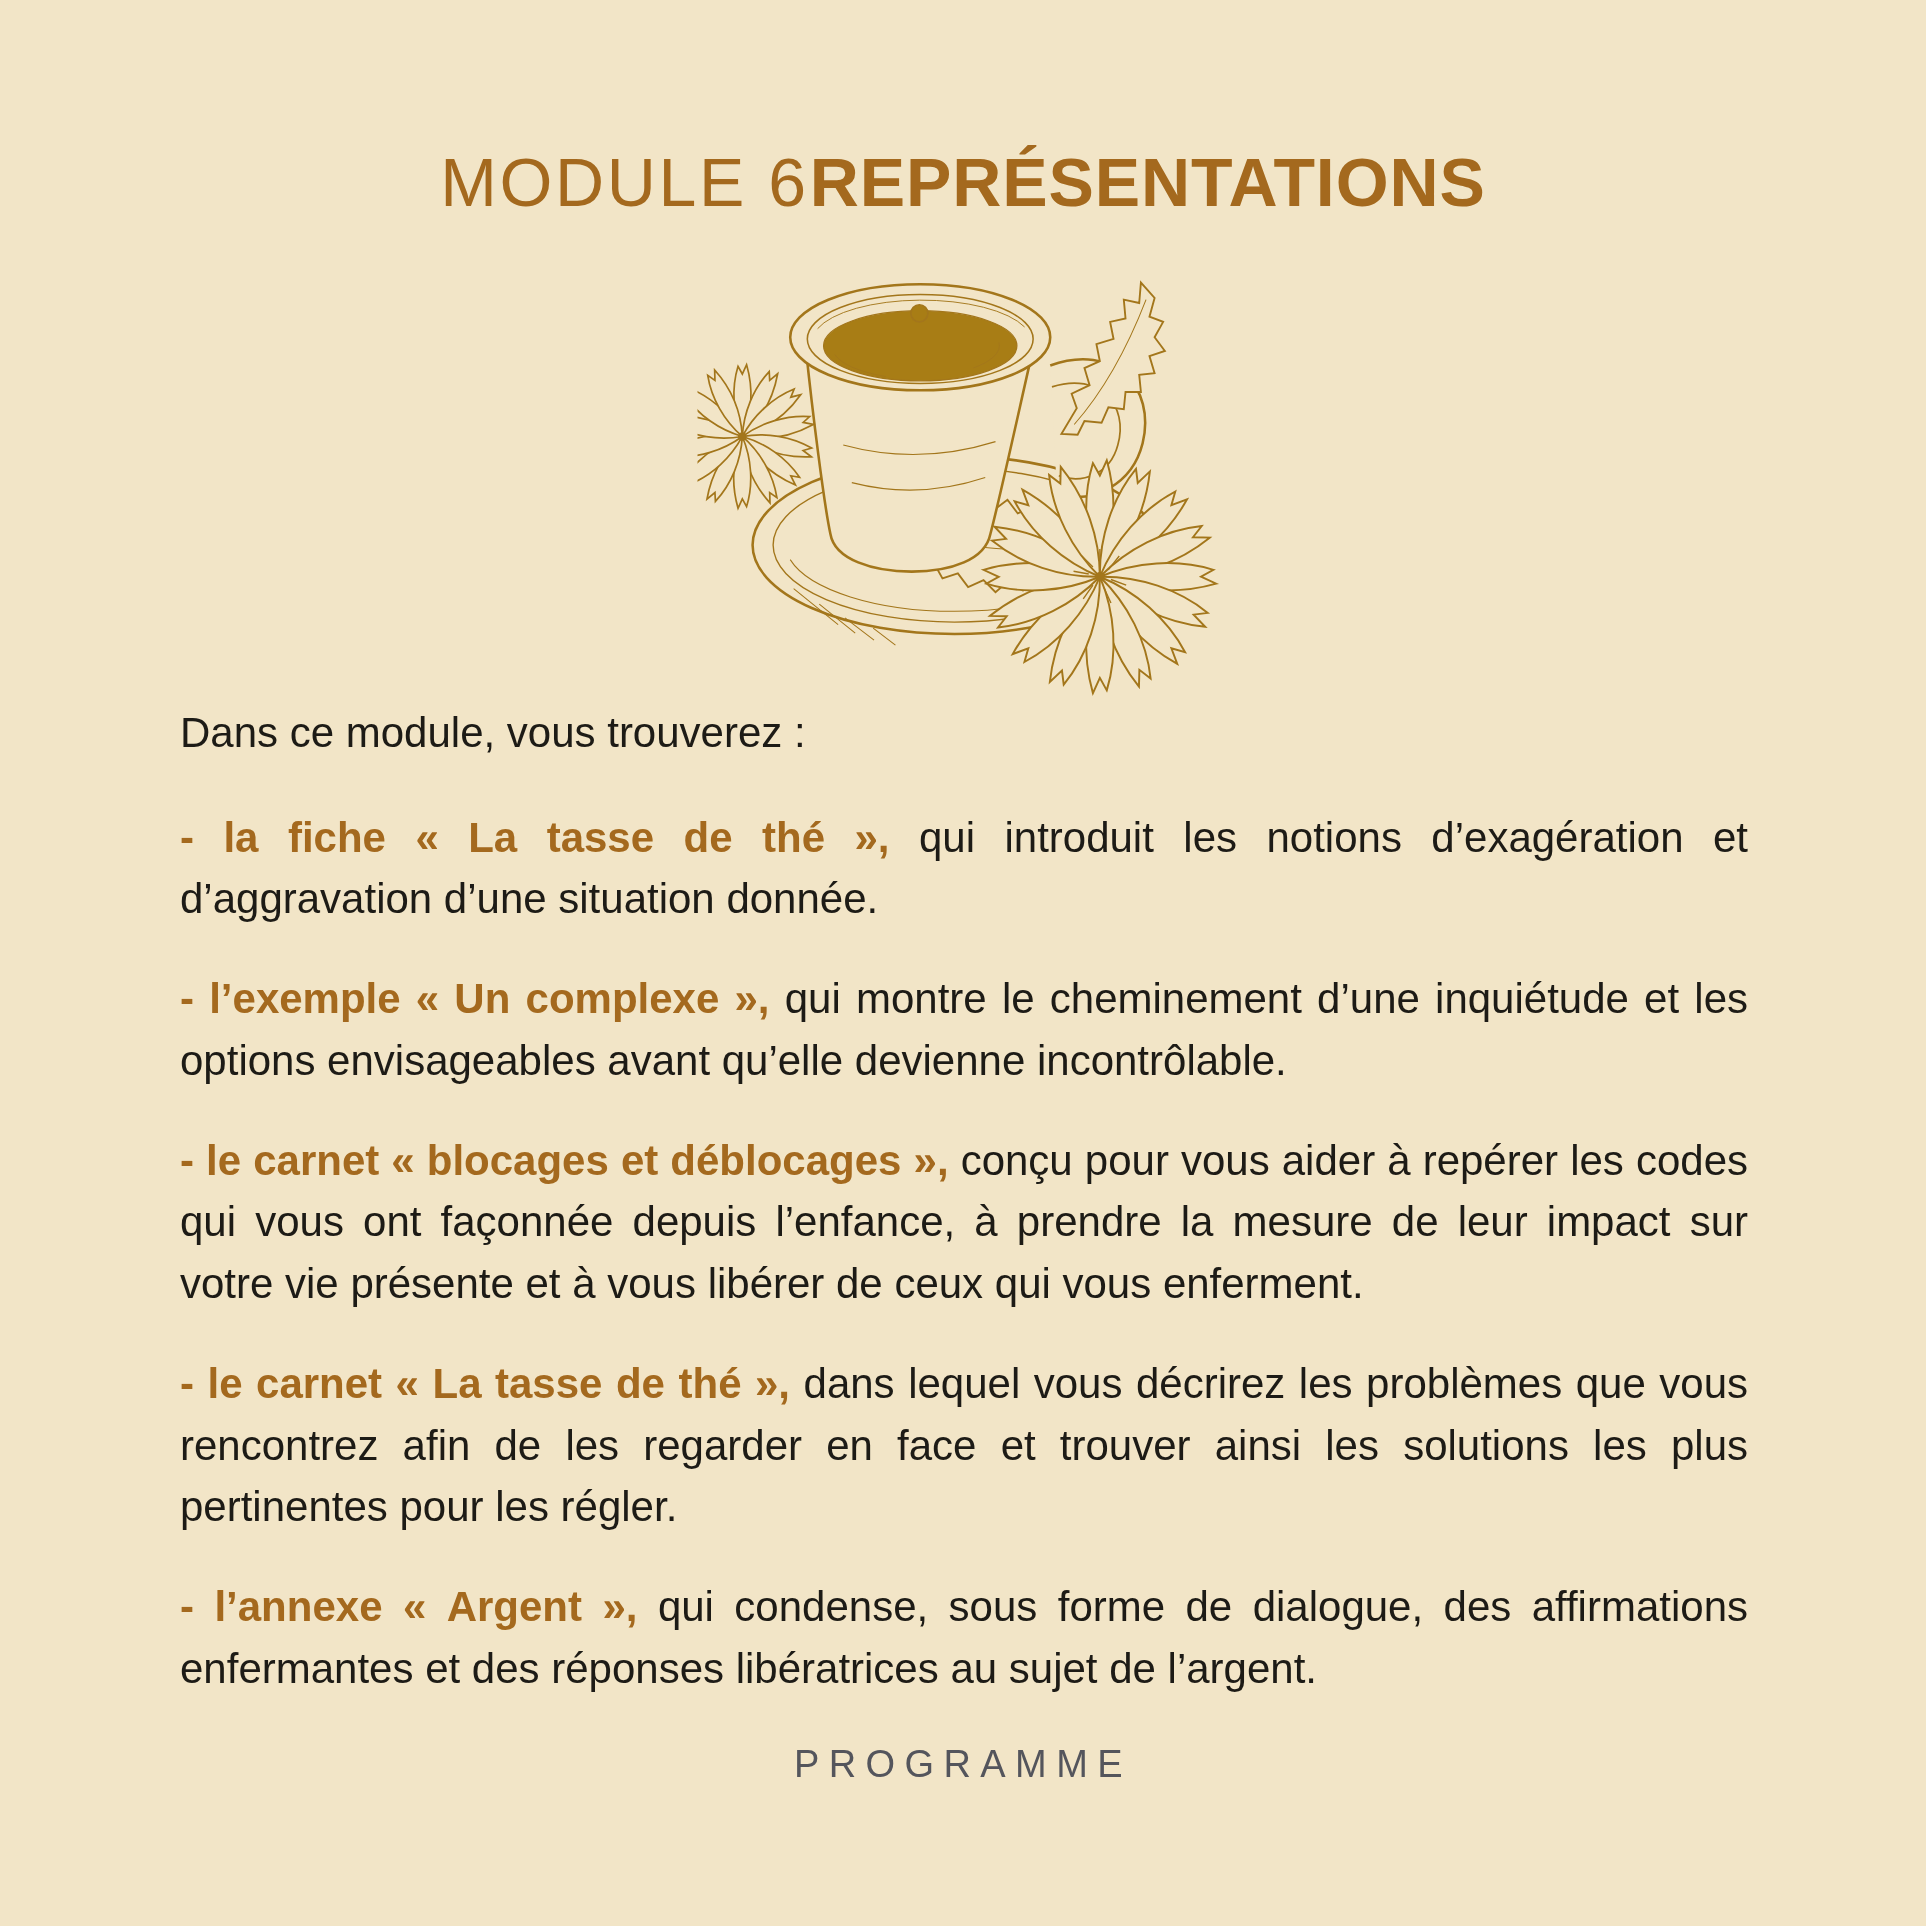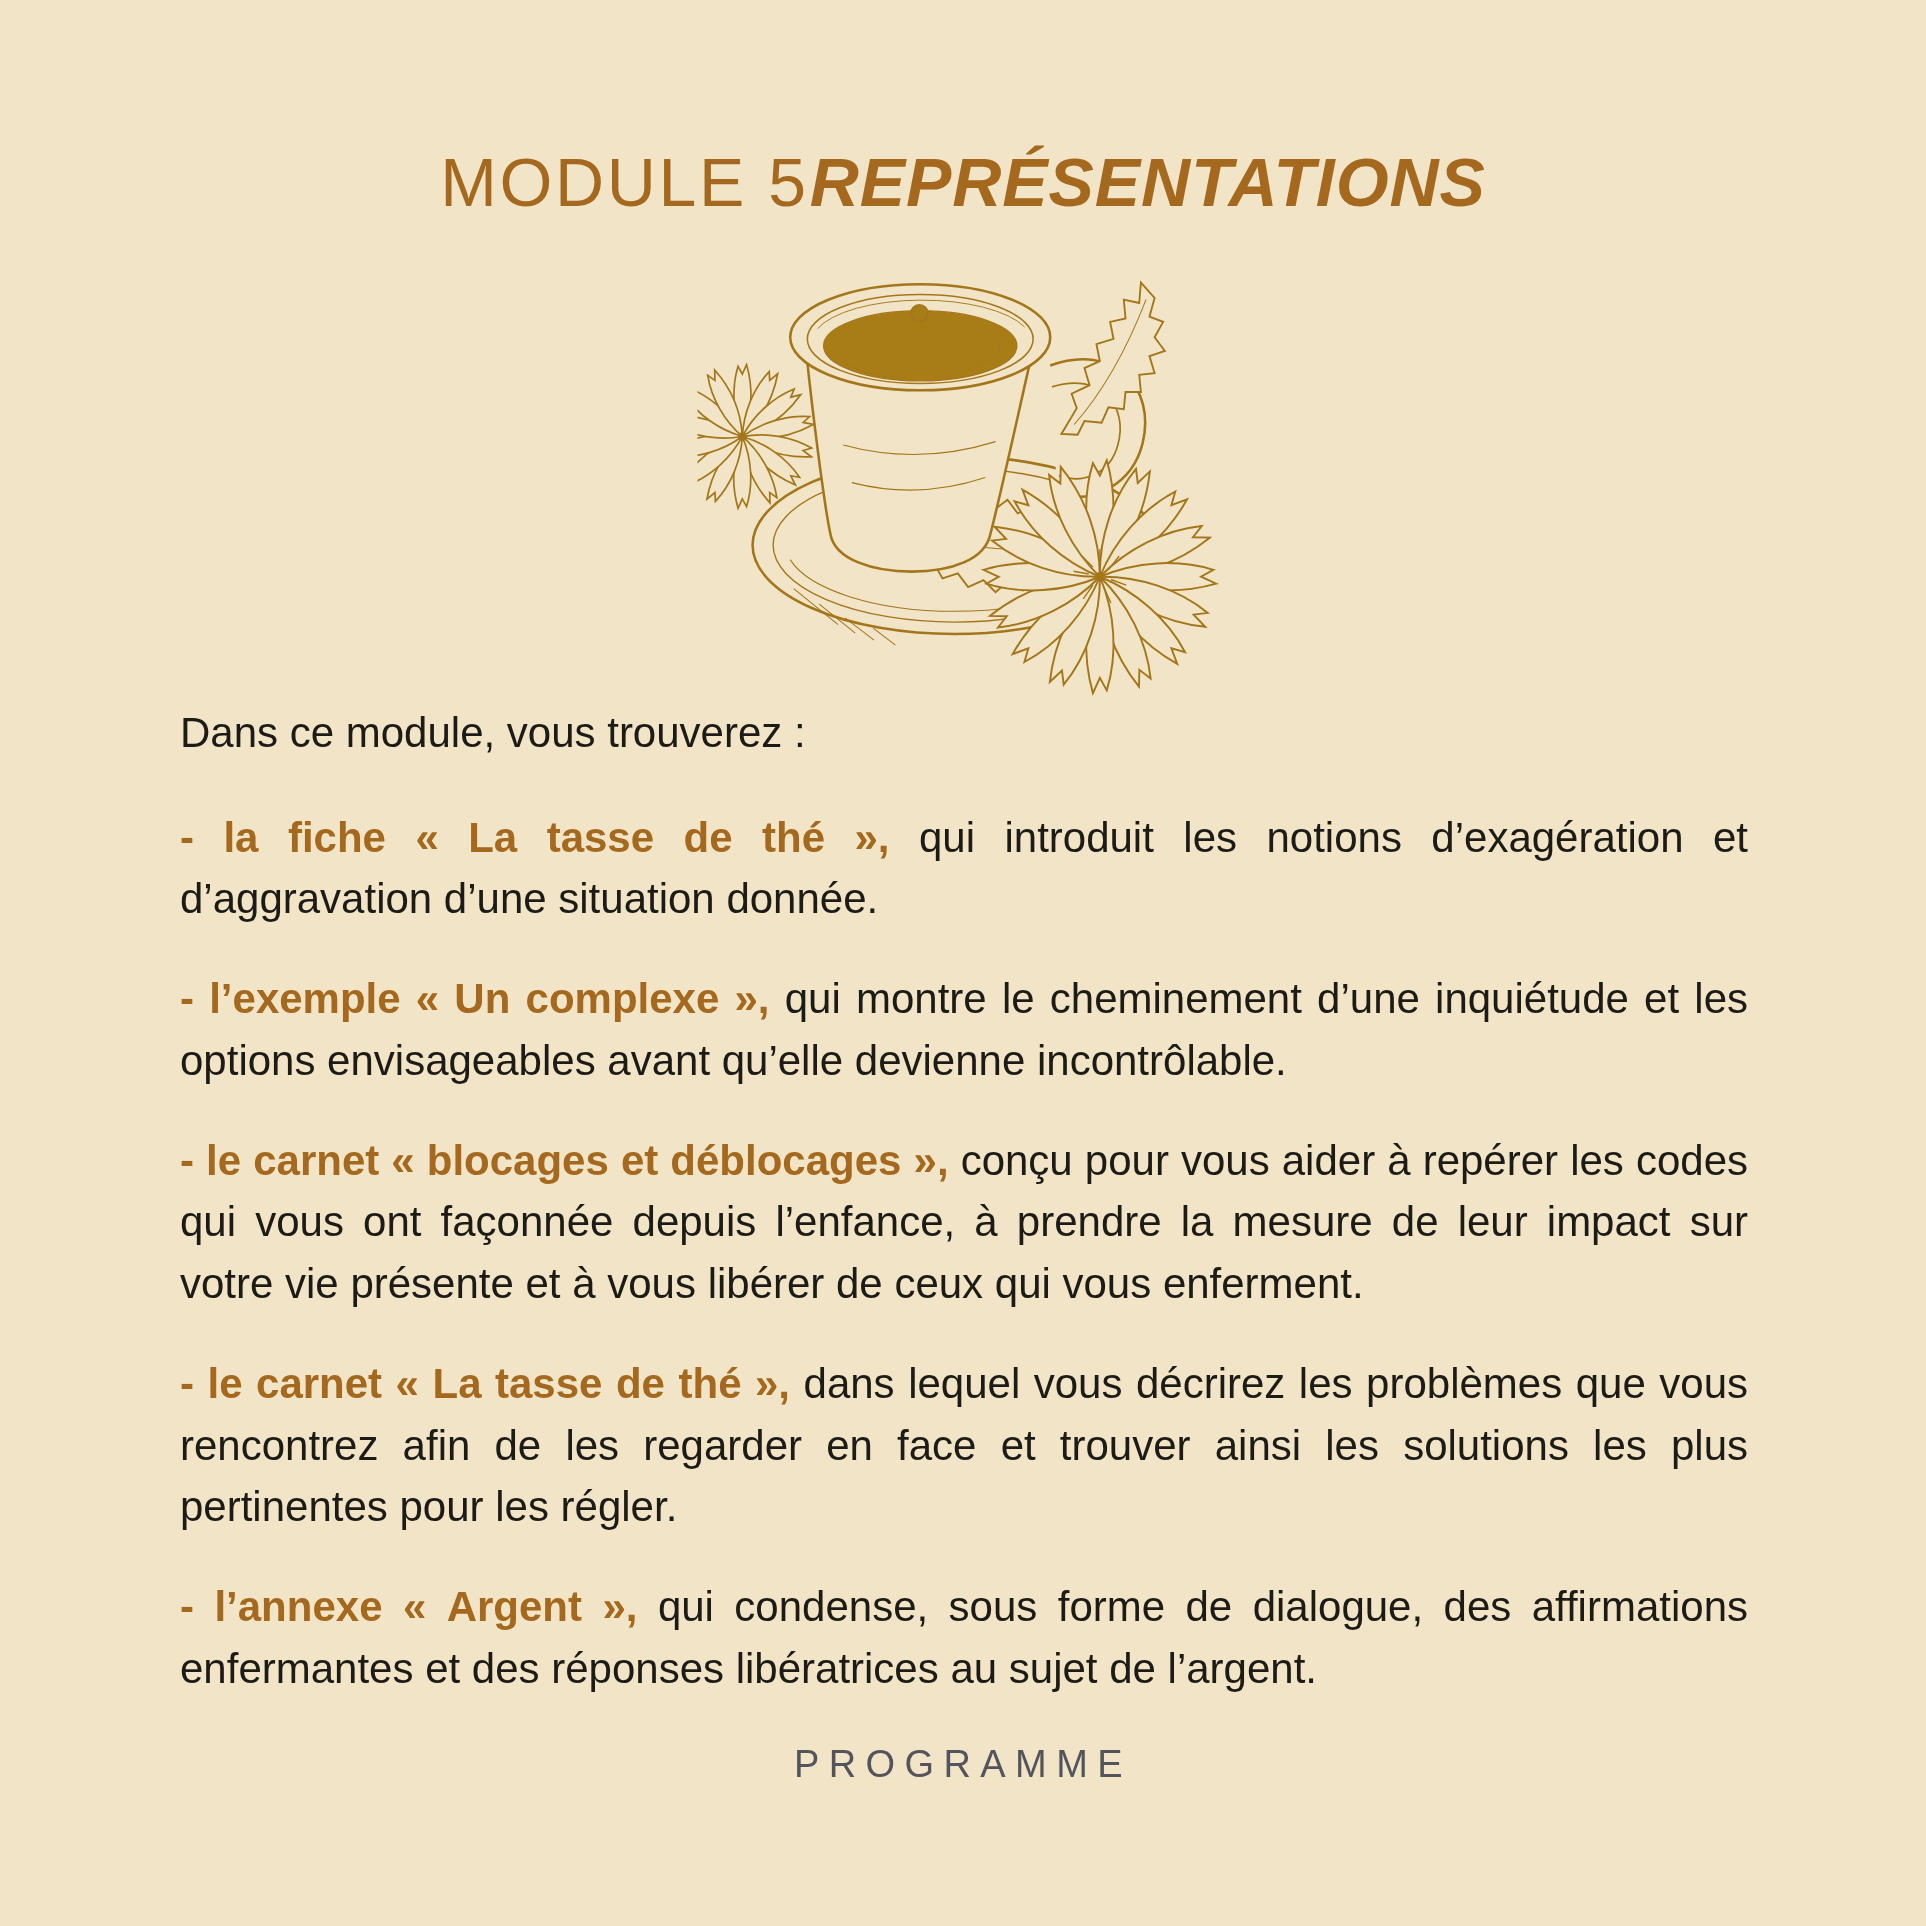--- a/index.html
+++ b/index.html
@@ -7,21 +7,21 @@
     position:relative;width:1926px;height:1926px;background:#F2E5C7;
     font-family:"Liberation Sans",sans-serif;overflow:hidden;
   }
   
   .title{
     position:absolute;top:99px;left:0;width:100%;
     text-align:center;color:#A4691E;font-size:68px;line-height:1.1;
     white-space:nowrap;
   }
   .module-label{font-weight:400;letter-spacing:2.6px;}
-  .title-strong{font-weight:700;margin-left:1px;letter-spacing:0.9px;font-style:italic;}
+  .title-strong{font-weight:700;margin-left:1px;letter-spacing:0.9px;}
   
   .art{position:absolute;top:250px;left:50%;transform:translateX(-50%);}
   
   .content{
     position:absolute;top:702px;left:180px;width:1568px;
     color:#1D1B16;font-size:42px;line-height:1.47;
   }
   .content p{margin:0 0 38px 0;text-align:justify;}
   .content p.intro{text-align:left;margin-bottom:43px;}
   .lead{color:#A4691E;font-weight:700;}
@@ -34,21 +34,21 @@
   .f-row{display:flex;align-items:center;gap:22px;width:100%;flex-direction:column;}
   .f-prog{color:#54555C;font-size:38px;letter-spacing:9.4px;font-weight:400;}
   .f-line{flex:1;height:3.4px;background:#54555C;}
   .f-brand{color:#D2B14F;font-size:63px;font-weight:700;letter-spacing:3.4px;margin-top:6.8px;white-space:nowrap;}
 </style>
 </head>
 <body>
 
 <div class="card">
 
-  <h1 class="title"><span class="module-label">MODULE 5</span><span class="title-strong">REPRÉSENTATIONS</span></h1>
+  <h1 class="title"><span class="module-label">MODULE 6</span><span class="title-strong">REPRÉSENTATIONS</span></h1>
 
   <svg class="art" width="531" height="479" viewBox="0 0 620 560" fill="none">
     <defs>
       <path id="petal" d="M0,0 C-11,-26 -13,-56 -5,-82 L0,-73 L5,-84 C13,-56 11,-26 0,0 Z"></path>
     </defs>
     <g stroke="#A3761B">
       <ellipse cx="300" cy="345" rx="236" ry="104" stroke-width="3"></ellipse>
       <ellipse cx="300" cy="345" rx="212" ry="90" stroke-width="1.6"></ellipse>
       <path d="M108,362 A198,80 0 0 0 492,362" stroke-width="1.2"></path>
       <path d="M112,396 l52,42 M142,414 l42,34 M172,430 l34,26 M205,442 l26,20" stroke-width="1.2"></path>

